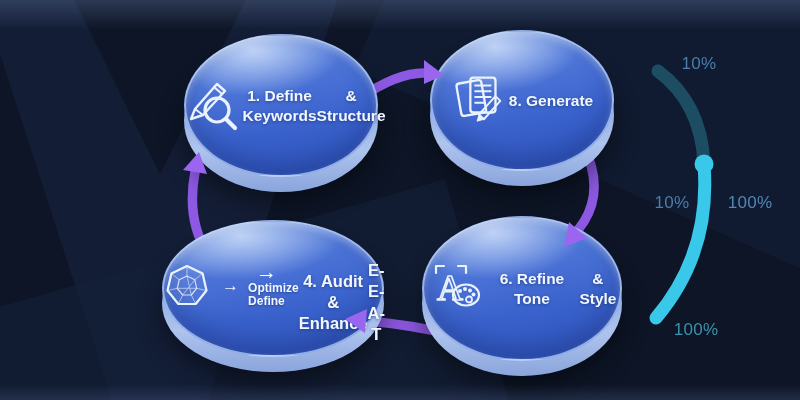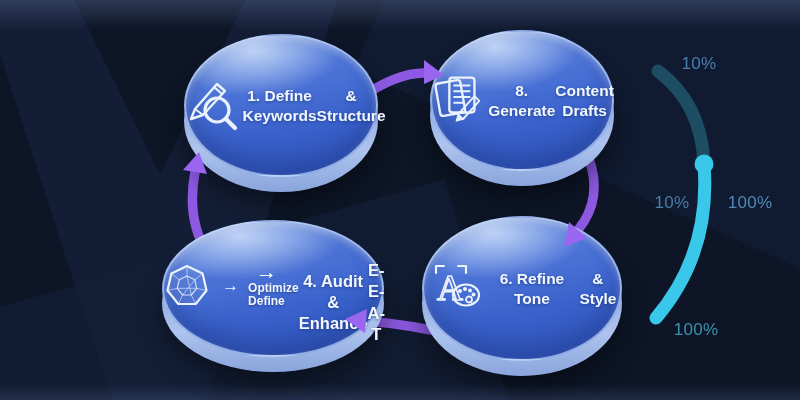--- a/index.html
+++ b/index.html
@@ -117,21 +117,20 @@
       <span class="icon">
         <svg width="58" height="54" viewBox="0 0 60 54" fill="none" stroke="#eaf2fe" stroke-linejoin="round" stroke-linecap="round">
           <rect x="8" y="10" width="26" height="34" rx="3" stroke-width="2.4" transform="rotate(-10 21 27)"></rect>
           <rect x="20" y="6" width="26" height="36" rx="3" stroke-width="2.4"></rect>
           <path d="M25 14 H41 M25 20 H41 M25 26 H41 M25 32 H35" stroke-width="2"></path>
           <path d="M29 44 L46 25 L51 30 L34 49 Z" stroke-width="2"></path>
           <path d="M29 44 L27 51 L34 49 Z" fill="#eaf2fe" stroke-width="1"></path>
         </svg>
       </span>
       <div class="label">8. Generate</div>
-      <div class="label">Content Drafts</div>
     </div>
   </div>
 
   <div class="disc" id="disc-3">
     <div class="side"></div>
     <div class="face">
       <span class="icon">
         <svg width="64" height="50" viewBox="0 0 64 50" fill="none" stroke="#eaf2fe" stroke-linejoin="round" stroke-linecap="round">
           <path d="M12 12 V5 H20 M34 5 H42 V12" stroke-width="2.2"></path>
           <text x="13" y="39" font-size="36" font-family="'Liberation Serif',serif" stroke-width="1.6" fill="none">A</text>

